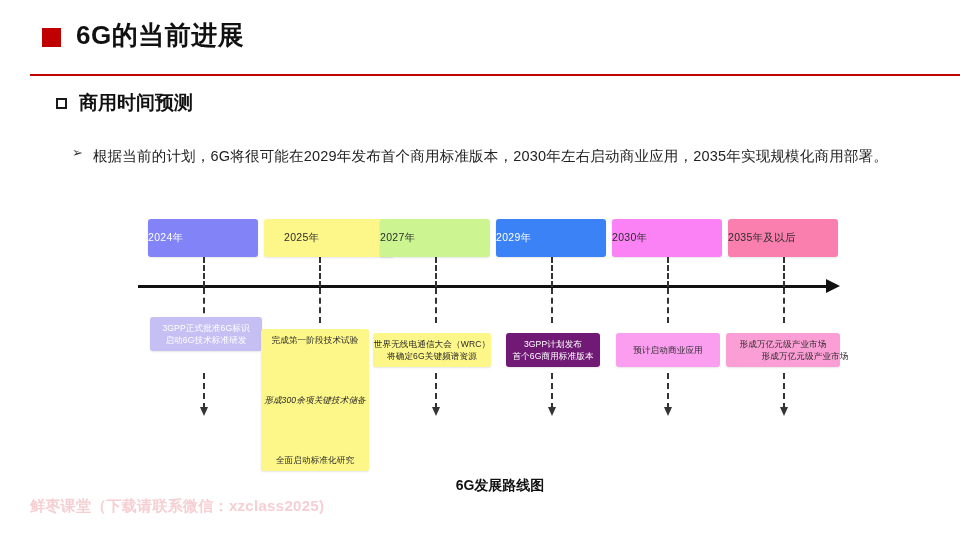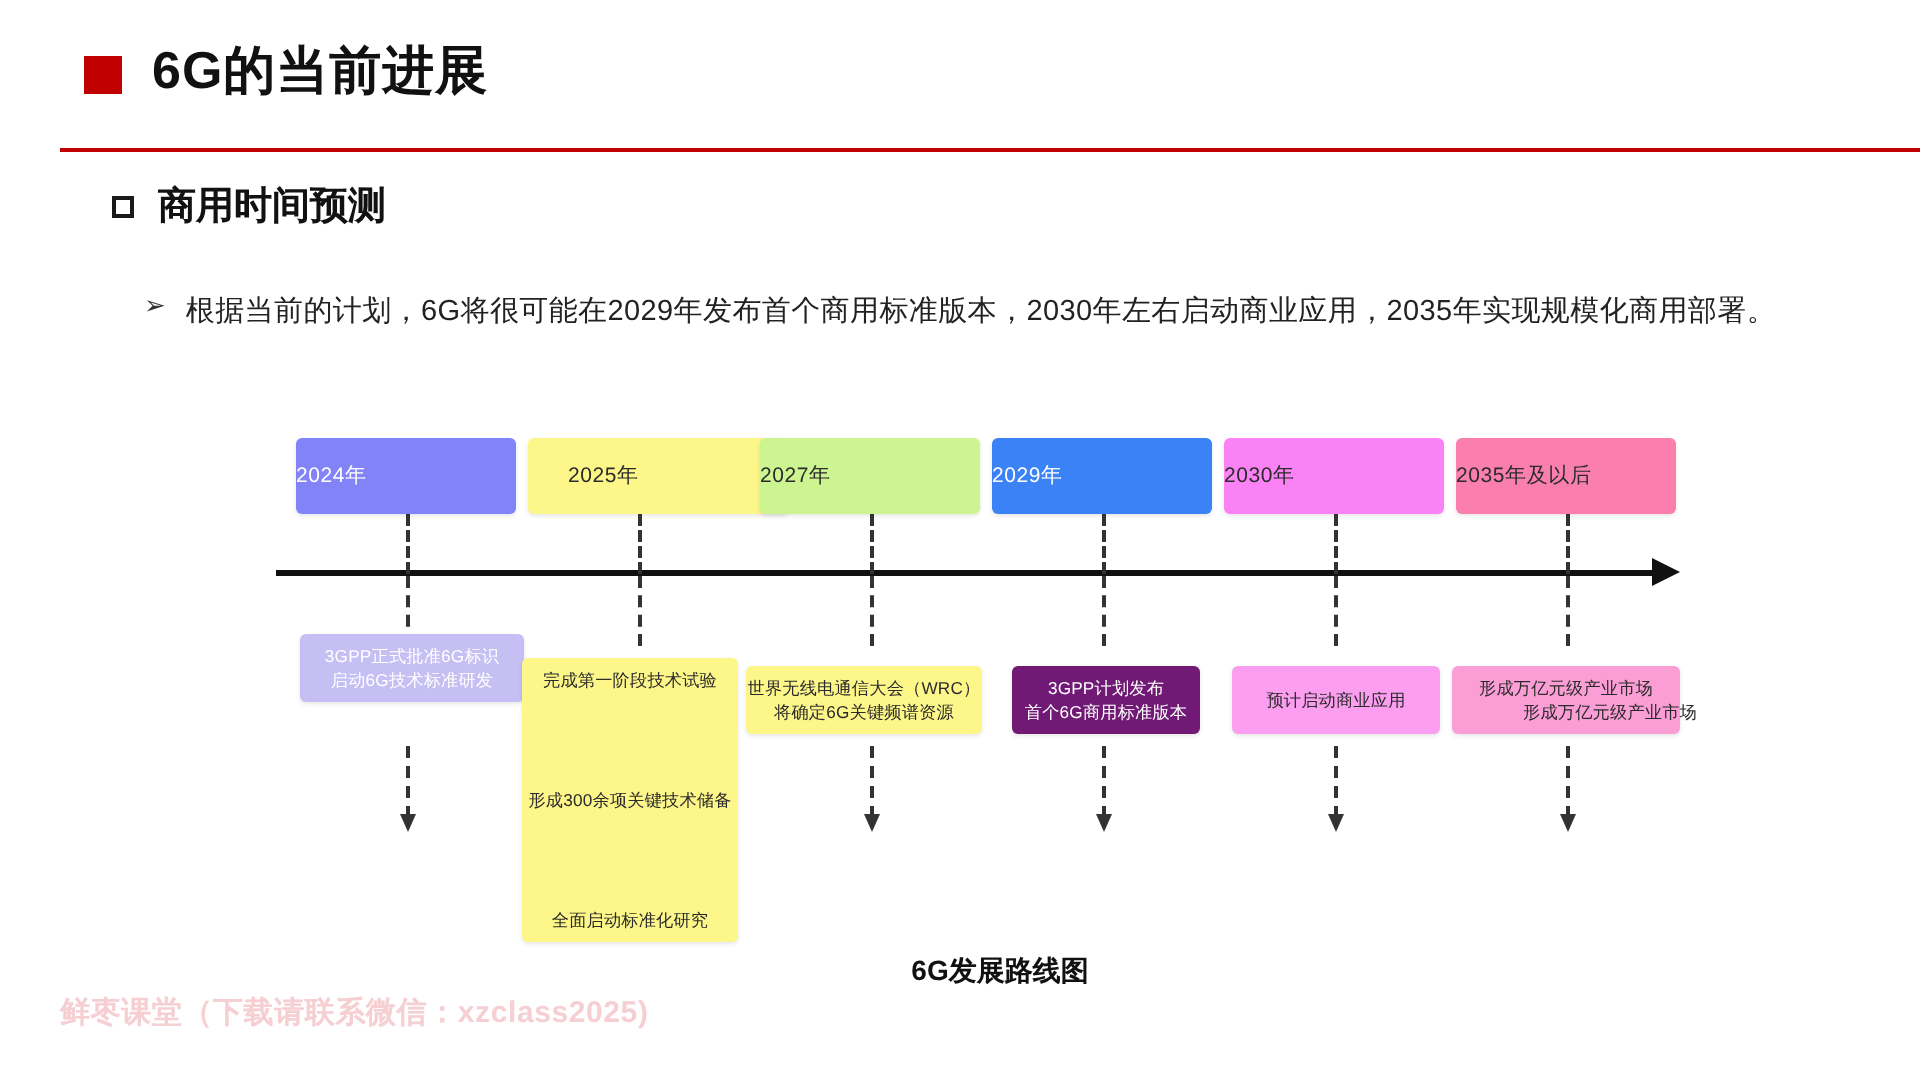--- a/index.html
+++ b/index.html
@@ -259,21 +259,21 @@
       </div>
       <div class="year-box" style="left: 116px; width: 110px; background: rgb(253, 246, 136); color: rgb(43, 43, 43); padding-left: 20px;">
         <span>2025年</span>
       </div>
       <div class="conn-top" style="left: 171px;"></div>
       <div class="conn-mid" style="left: 171px;"></div>
       <div class="conn-bot" style="left: 171px;"></div>
       <div class="conn-bot-head" style="left: 167.5px;"></div>
       <div class="desc-box" style="left: 113px; width: 108px; top: 124px; min-height: 44px; background: rgb(253, 246, 136); gap: 48px;">
         <div class="desc-line" style="color: rgb(43, 43, 43);">完成第一阶段技术试验</div>
-        <div class="desc-line" style="color: rgb(43, 43, 43);">形成300余项关键技术储备</div>
+        <div class="desc-line" style="color: rgb(43, 43, 43); font-style: italic;">形成300余项关键技术储备</div>
         <div class="desc-line" style="color: rgb(43, 43, 43);">全面启动标准化研究</div>
       </div>
       <div class="year-box" style="left: 232px; width: 110px; background: rgb(204, 245, 146); color: rgb(43, 43, 43);">
         <span>2027年</span>
       </div>
       <div class="conn-top" style="left: 287px;"></div>
       <div class="conn-mid" style="left: 287px;"></div>
       <div class="conn-bot" style="left: 287px;"></div>
       <div class="conn-bot-head" style="left: 283.5px;"></div>
       <div class="desc-box" style="left: 225px; width: 118px; top: 128px; min-height: 34px; background: rgb(253, 246, 136);">

